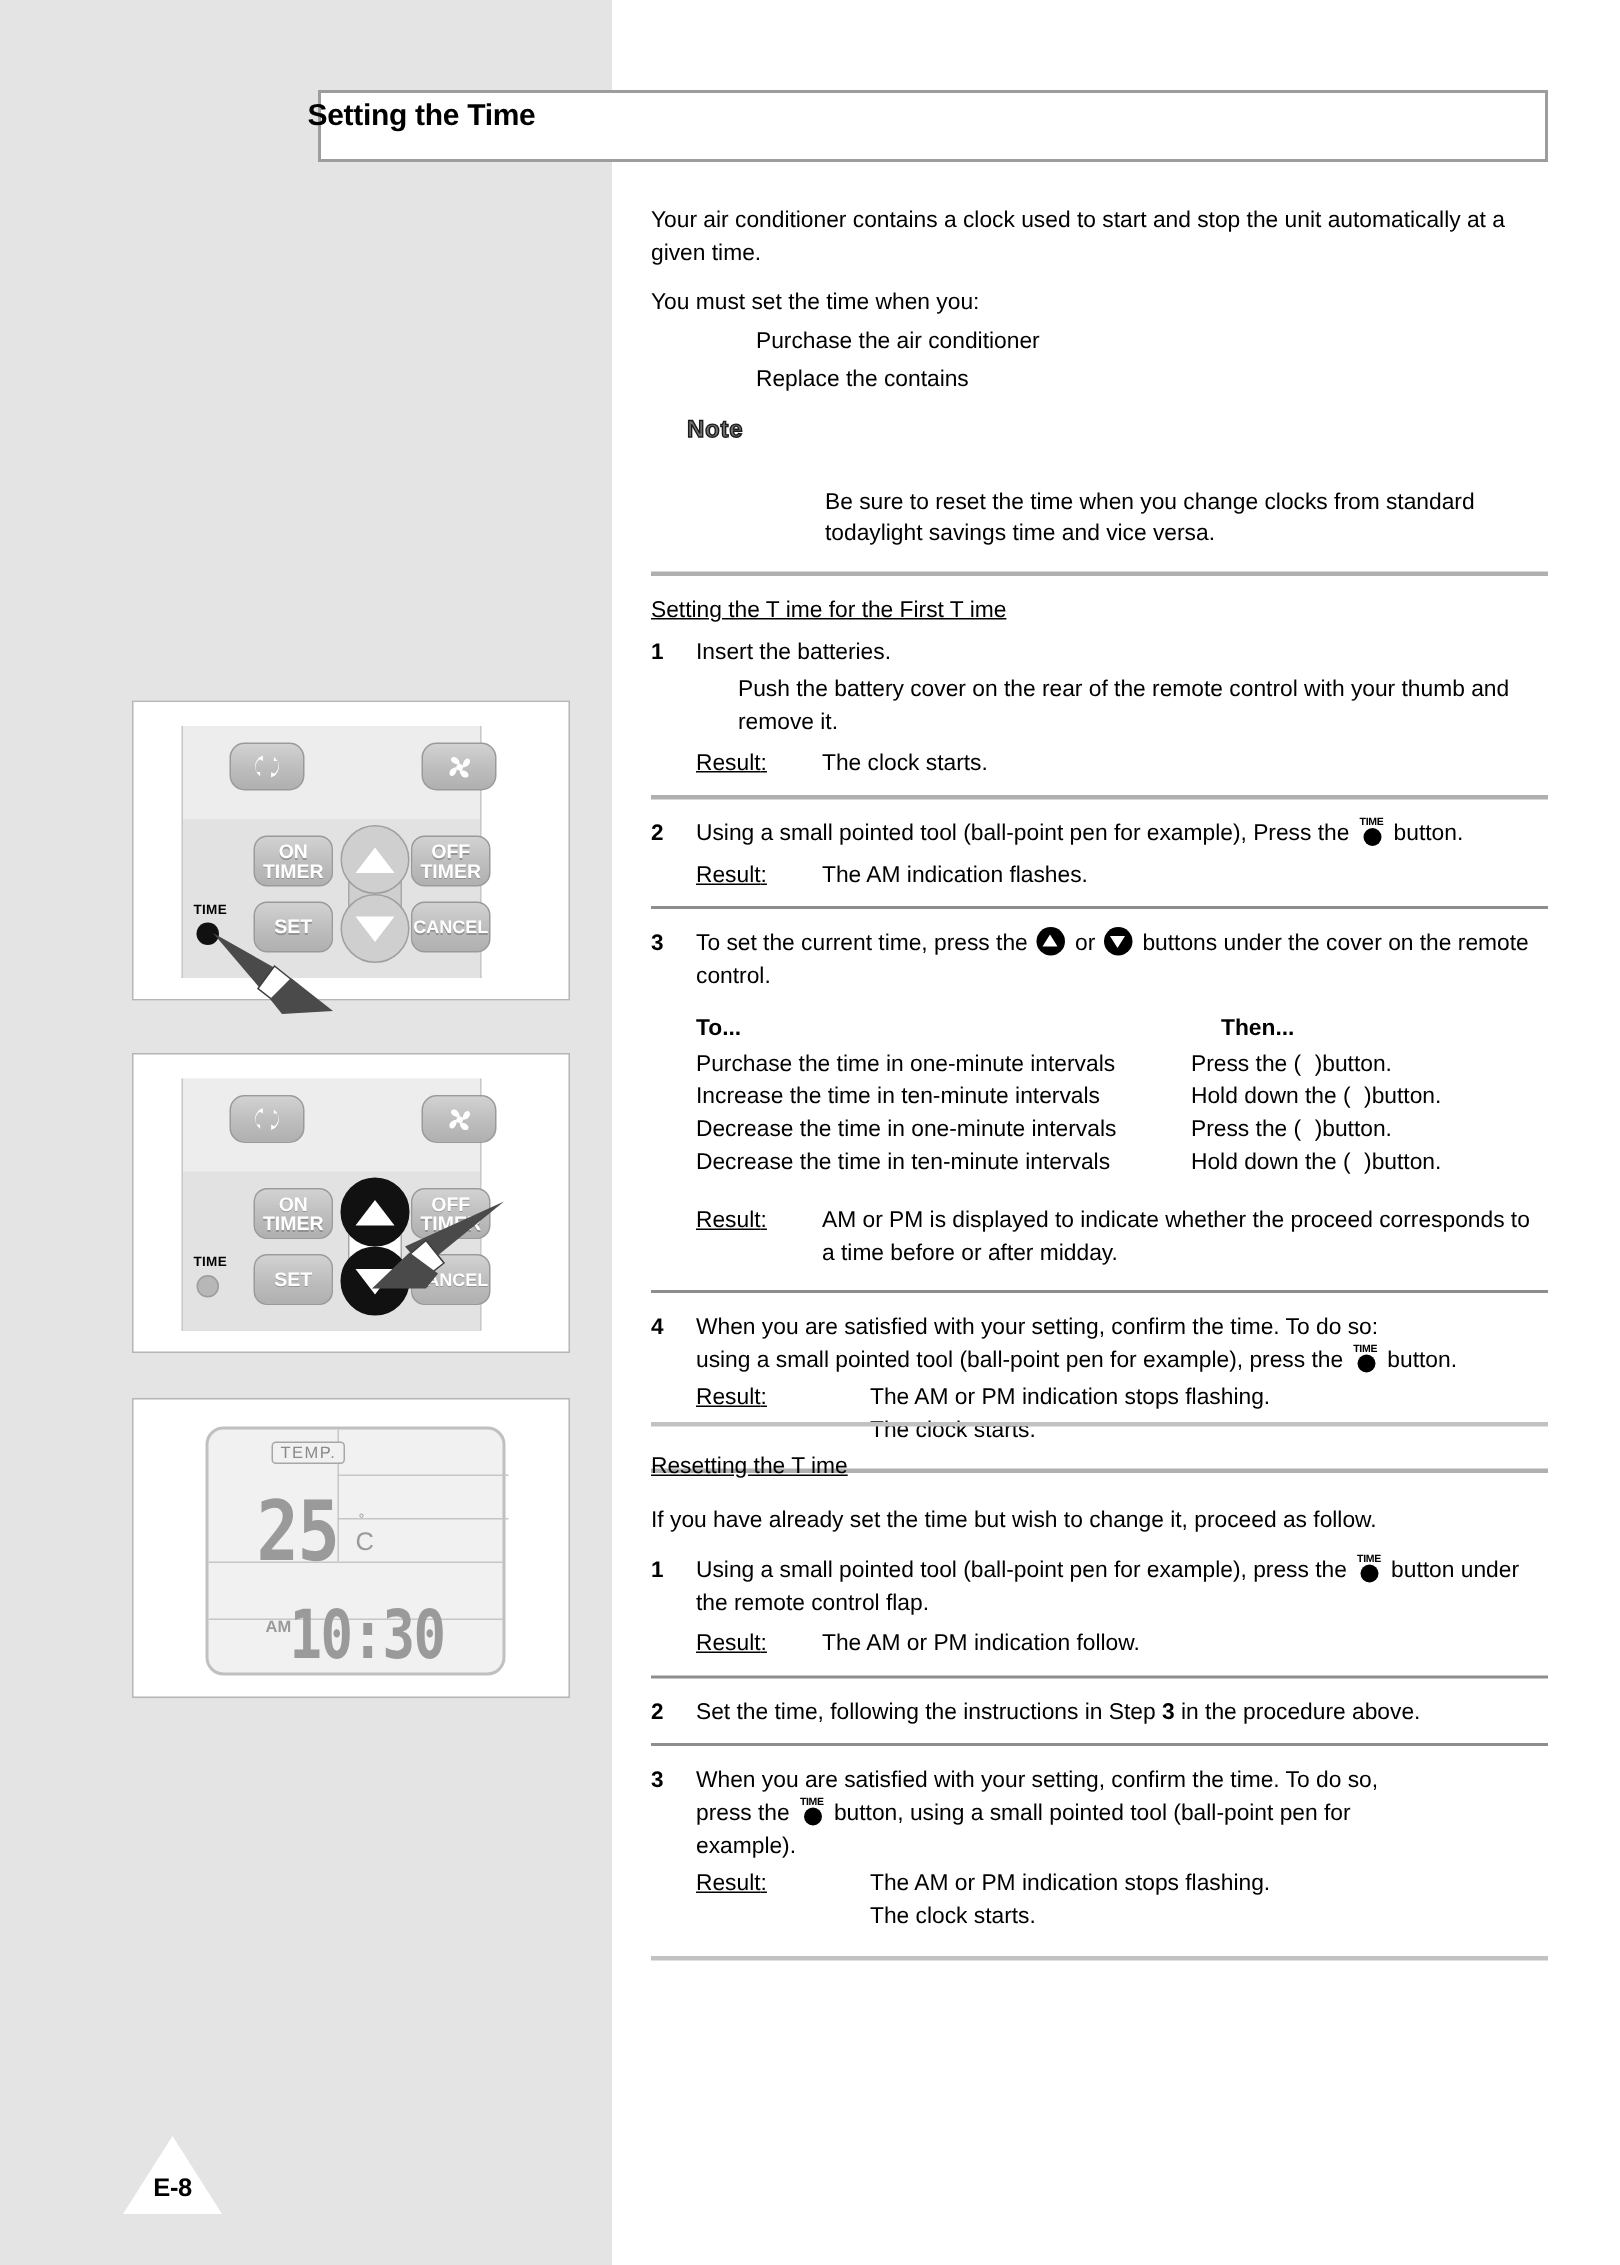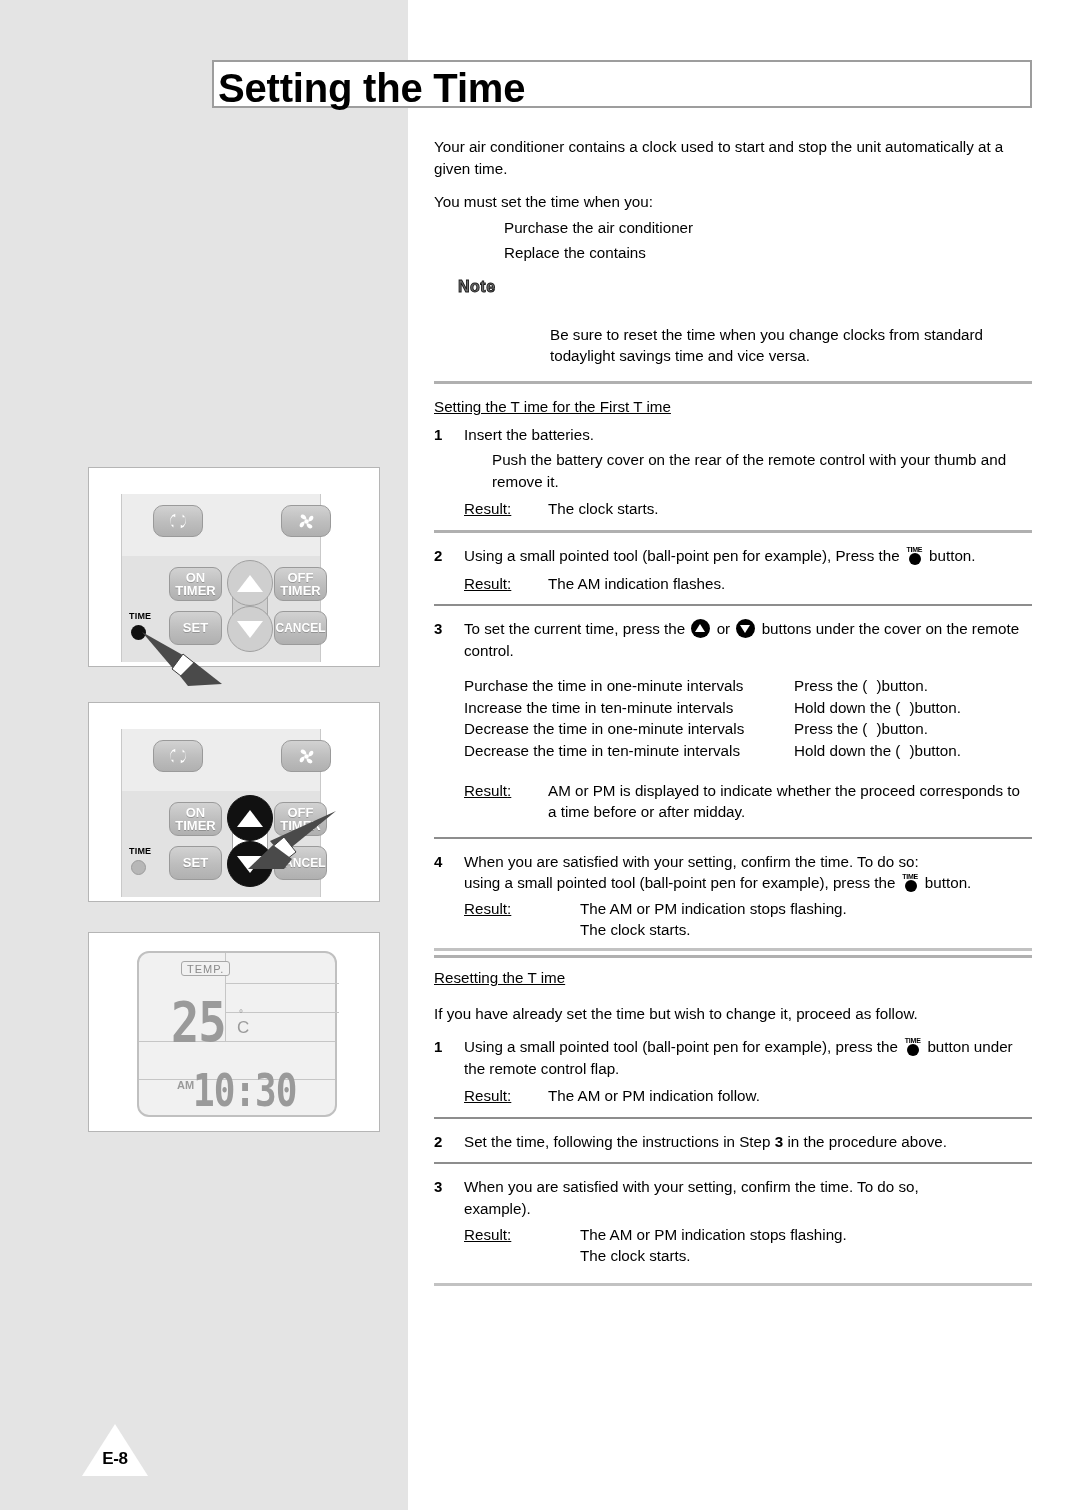--- a/index.html
+++ b/index.html
@@ -43,21 +43,21 @@
     position:absolute;
     background:#ffffff;
     border:1px solid #b5b5b5;
   }
   #illo1 { left:88px; top:467px;  width:292px; height:200px; }
   #illo2 { left:88px; top:702px;  width:292px; height:200px; }
   #illo3 { left:88px; top:932px;  width:292px; height:200px; }
 
   
   .remote {
-    position:absolute; left:32px; top:26px;
+    position:absolute; left:32px; top:16px;
     width:200px; height:168px;
     background:#ececec;
     border-left:1px solid #c9c9c9;
     border-right:1px solid #c9c9c9;
     border-bottom:1px solid #c9c9c9;
   }
   .remote .upper { position:absolute; left:0; top:0; width:100%; height:62px; background:#ededed; }
   .remote .lower { position:absolute; left:0; top:62px; width:100%; height:106px; background:#e2e2e2; }
 
   
@@ -159,22 +159,22 @@
   }
 
   
   .title-box {
     position:absolute; left:212px; top:60px;
     width:820px; height:48px;
     background:#ffffff;
     border:2px solid #9d9d9d;
   }
   .title-text {
-    position:absolute; left:218px; top:66px;
-    font-size:40px; font-weight:bold;
+    position:absolute; left:205px; top:66px;
+    font-size:20px; font-weight:bold;
     letter-spacing:-0.2px;
   }
 
   
   .content {
     position:absolute; left:434px; top:0;
     width:598px;
     font-size:15.2px;
     line-height:1.42;
   }
@@ -475,20 +475,24 @@
     <div class="step-body">
       <span>To set the current time, press the</span>
       <span class="ico-arrow up"><i></i></span>
       <span>or</span>
       <span class="ico-arrow down"><i></i></span>
       <span>buttons under the cover on the remote control.</span>
     </div>
   </div>
 
   <div class="tbl">
+    <div class="trow head">
+      <div class="c1">To...</div>
+      <div class="c2">Then...</div>
+    </div>
     <div class="trow">
       <div class="c1">Purchase the time in one-minute intervals</div>
       <div class="c2"><span>Press the (</span><span class="gap"></span><span>)button.</span></div>
     </div>
     <div class="trow">
       <div class="c1">Increase the time in ten-minute intervals</div>
       <div class="c2"><span>Hold down the (</span><span class="gap"></span><span>)button.</span></div>
     </div>
     <div class="trow">
       <div class="c1">Decrease the time in one-minute intervals</div>
@@ -566,20 +570,28 @@
       <span>in the procedure above.</span>
     </div>
   </div>
 
   <hr class="hr thin">
 
   <div class="step">
     <div class="step-num">3</div>
     <div class="step-body">
       <div>When you are satisfied with your setting, confirm the time. To do so,</div>
+      <div>
+        <span>press the</span>
+        <span class="ico-time">
+          <span class="t">TIME</span>
+          <span class="d"></span>
+        </span>
+        <span>button, using a small pointed tool (ball-point pen for</span>
+      </div>
       <div>example).</div>
     </div>
   </div>
   <div class="result-row" style="margin-top:4px;">
     <div class="result-lbl wide"><span>Result</span>:</div>
     <div class="result-val">
       <div>The AM or PM indication stops flashing.</div>
       <div>The clock starts.</div>
     </div>
   </div>

